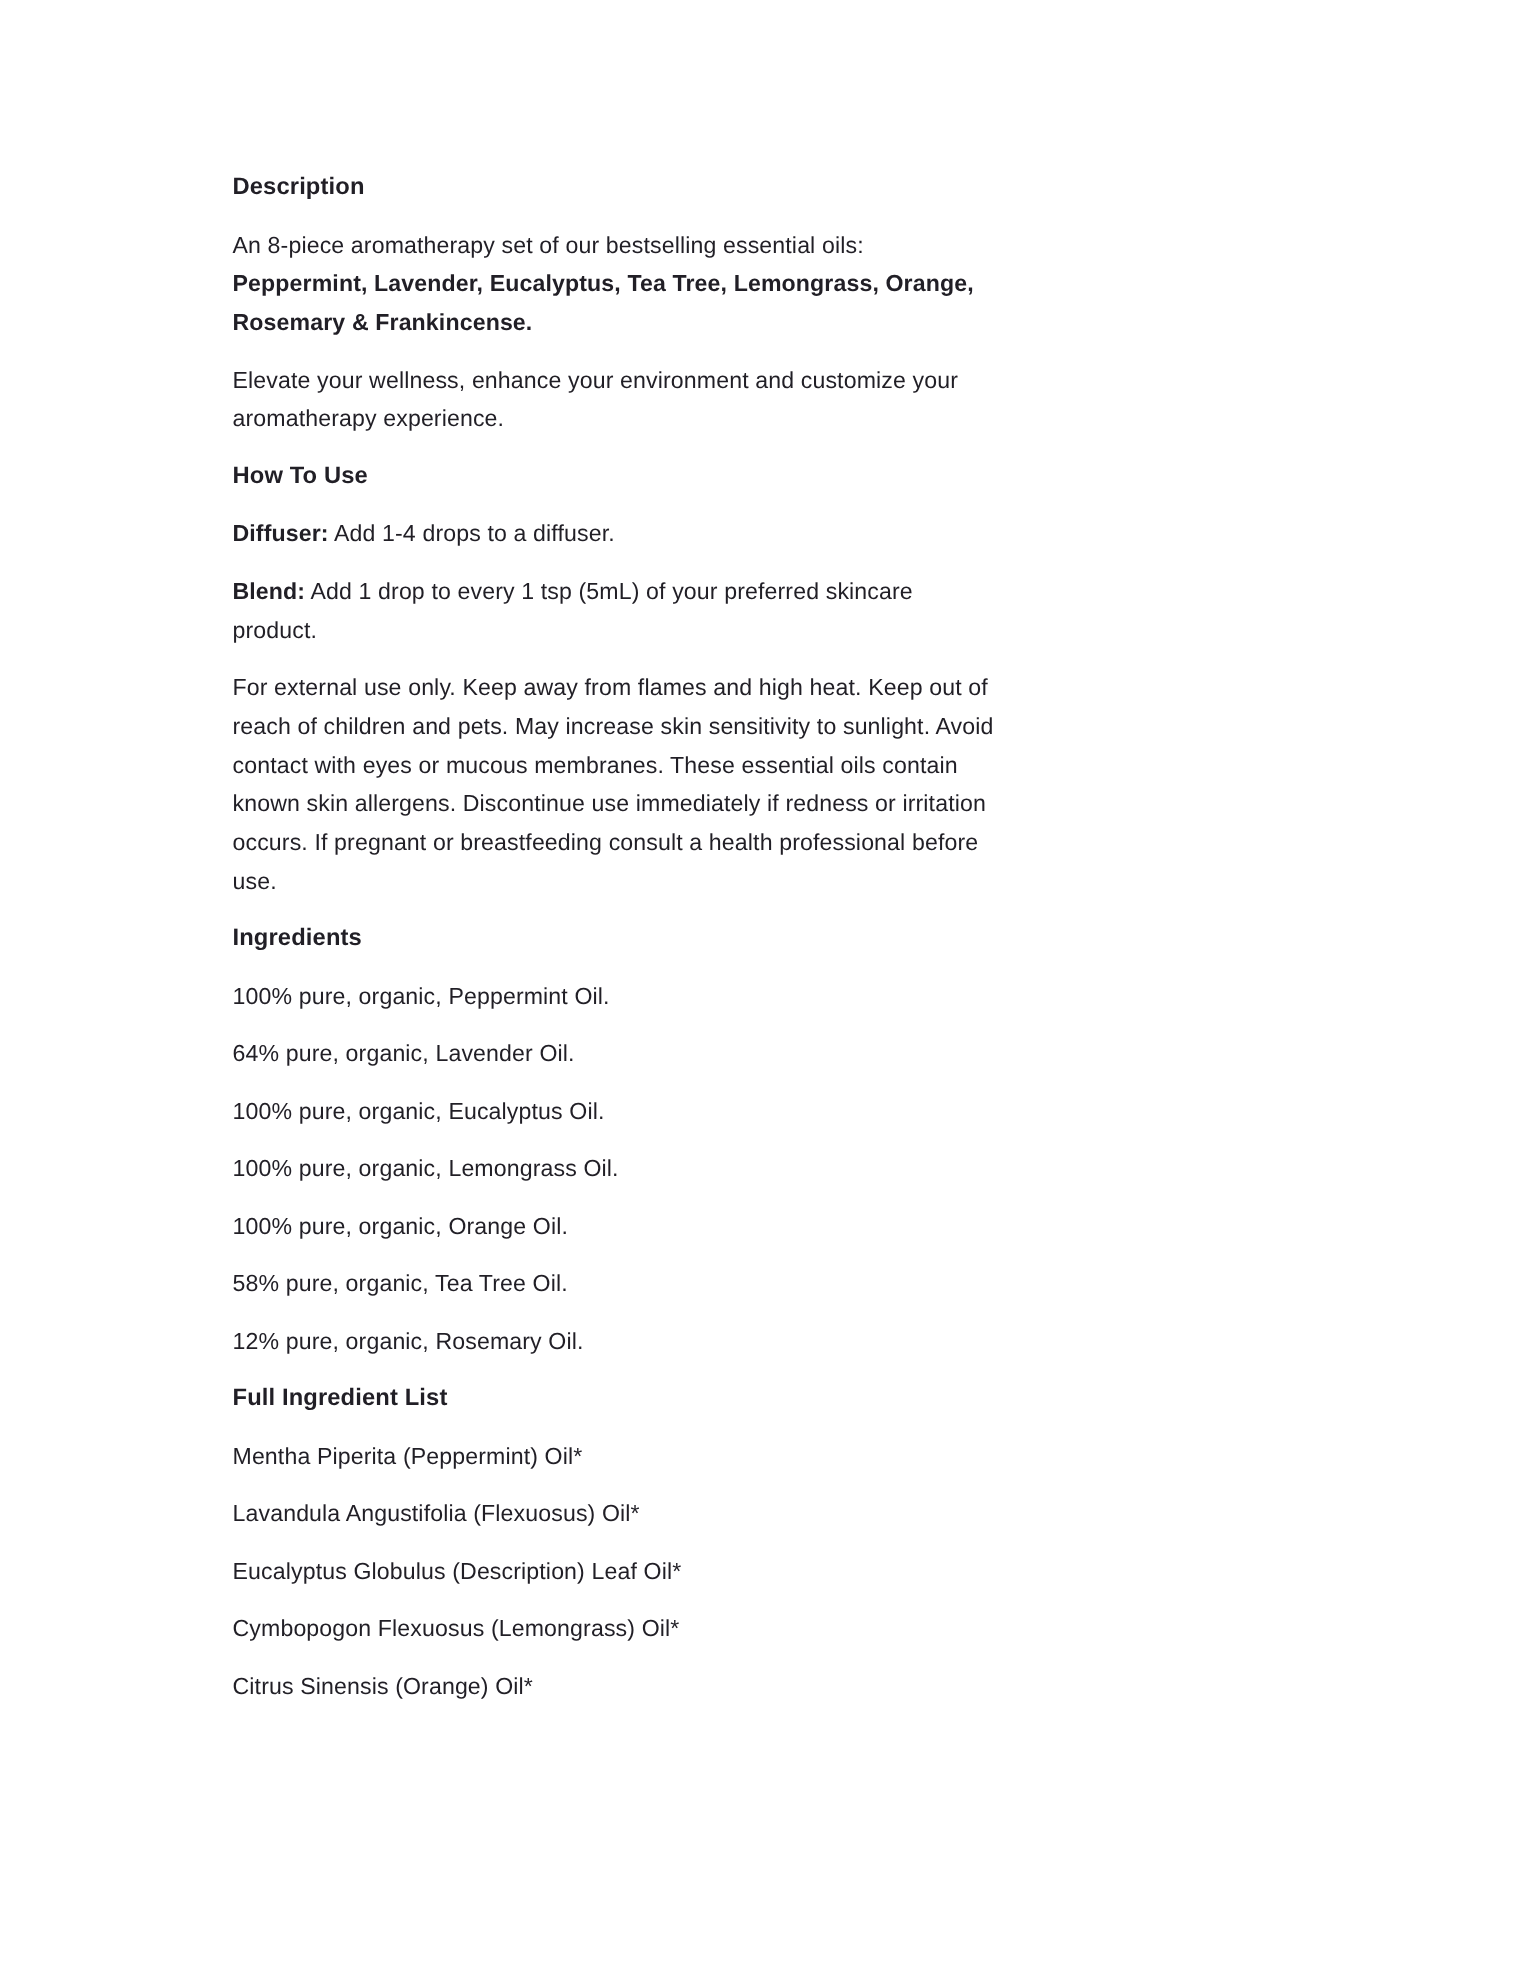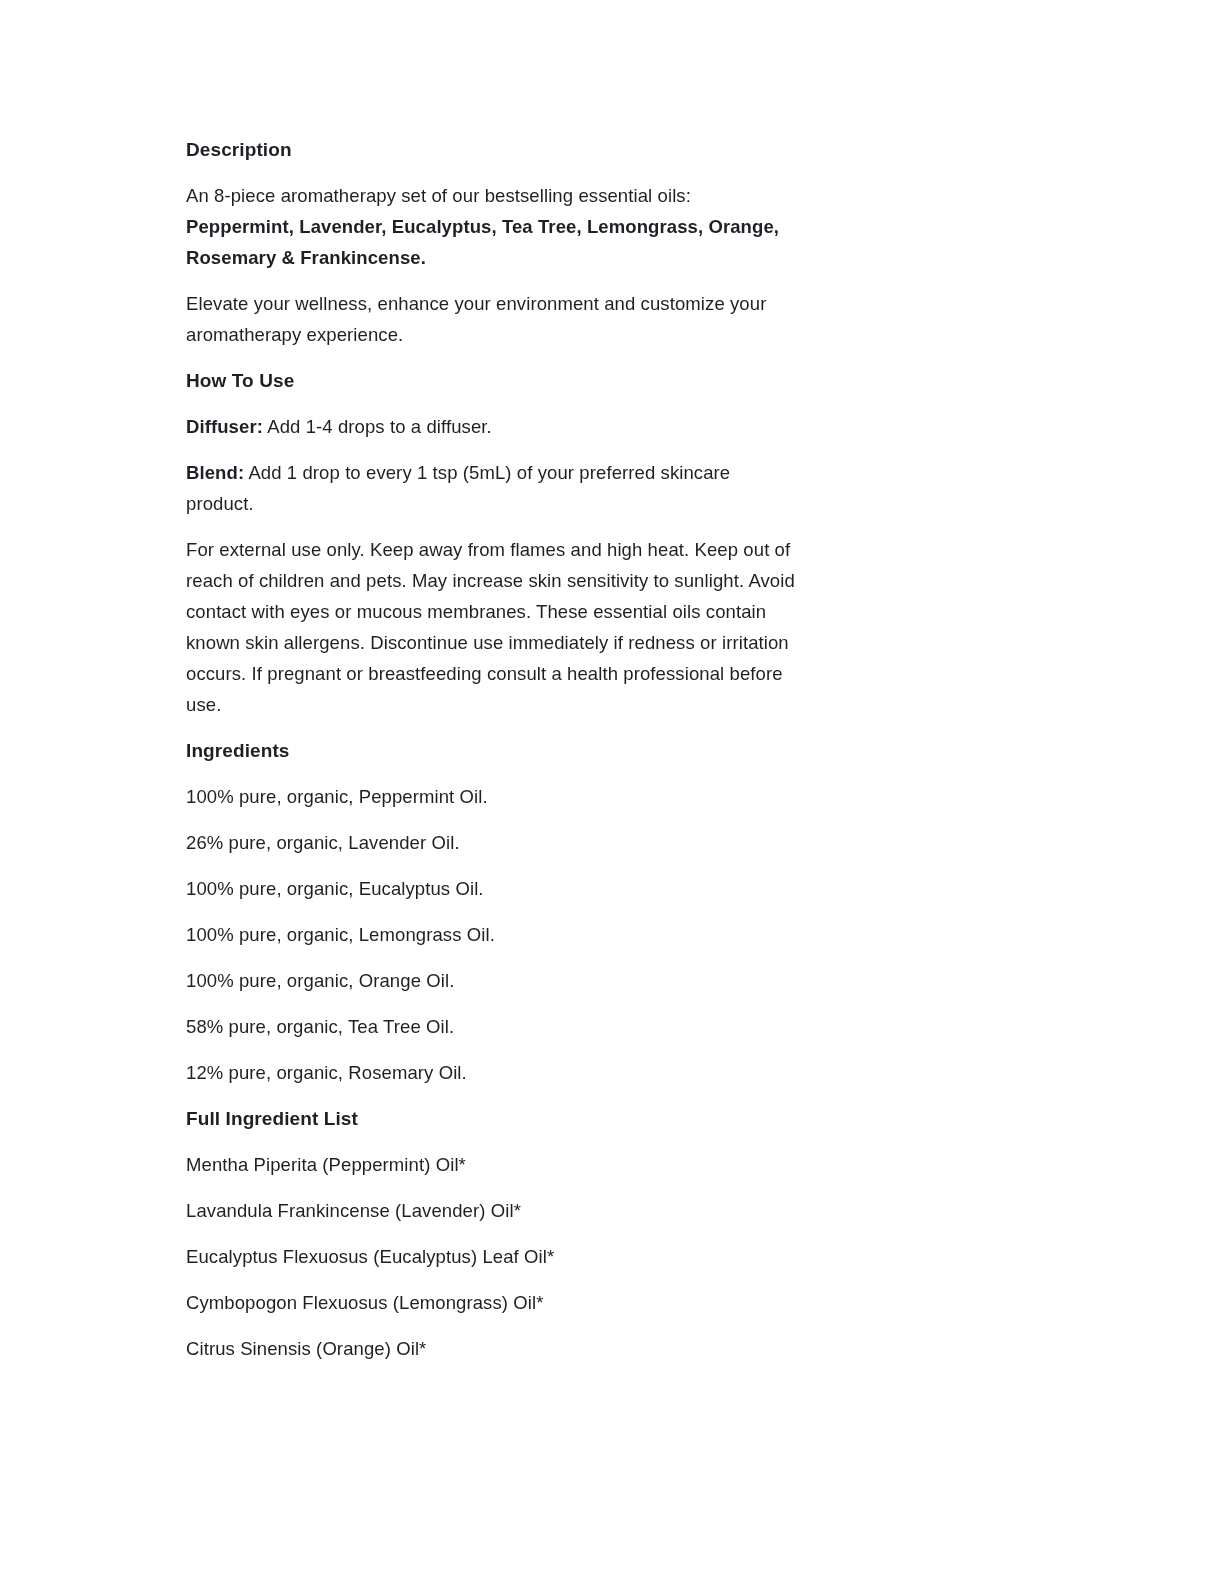--- a/index.html
+++ b/index.html
@@ -56,28 +56,28 @@
 
   <p><strong>Diffuser:</strong><span> Add 1-4 drops to a diffuser.</span></p>
 
   <p><strong>Blend:</strong><span> Add 1 drop to every 1 tsp (5mL) of your preferred skincare product.</span></p>
 
   <p>For external use only. Keep away from flames and high heat. Keep out of reach of children and pets. May increase skin sensitivity to sunlight. Avoid contact with eyes or mucous membranes. These essential oils contain known skin allergens. Discontinue use immediately if redness or irritation occurs. If pregnant or breastfeeding consult a health professional before use.</p>
 
   <h3>Ingredients</h3>
 
   <p>100% pure, organic, Peppermint Oil.</p>
-  <p>26% pure, organic, Lavender Oil.</p>
+  <p>64% pure, organic, Lavender Oil.</p>
   <p>100% pure, organic, Eucalyptus Oil.</p>
   <p>100% pure, organic, Lemongrass Oil.</p>
   <p>100% pure, organic, Orange Oil.</p>
   <p>58% pure, organic, Tea Tree Oil.</p>
   <p>12% pure, organic, Rosemary Oil.</p>
 
   <h3>Full Ingredient List</h3>
 
   <p>Mentha Piperita (Peppermint) Oil*</p>
-  <p>Lavandula Frankincense (Lavender) Oil*</p>
-  <p>Eucalyptus Flexuosus (Eucalyptus) Leaf Oil*</p>
+  <p>Lavandula Angustifolia (Flexuosus) Oil*</p>
+  <p>Eucalyptus Globulus (Description) Leaf Oil*</p>
   <p>Cymbopogon Flexuosus (Lemongrass) Oil*</p>
   <p>Citrus Sinensis (Orange) Oil*</p>
 
 </div>
 
 </body></html>

